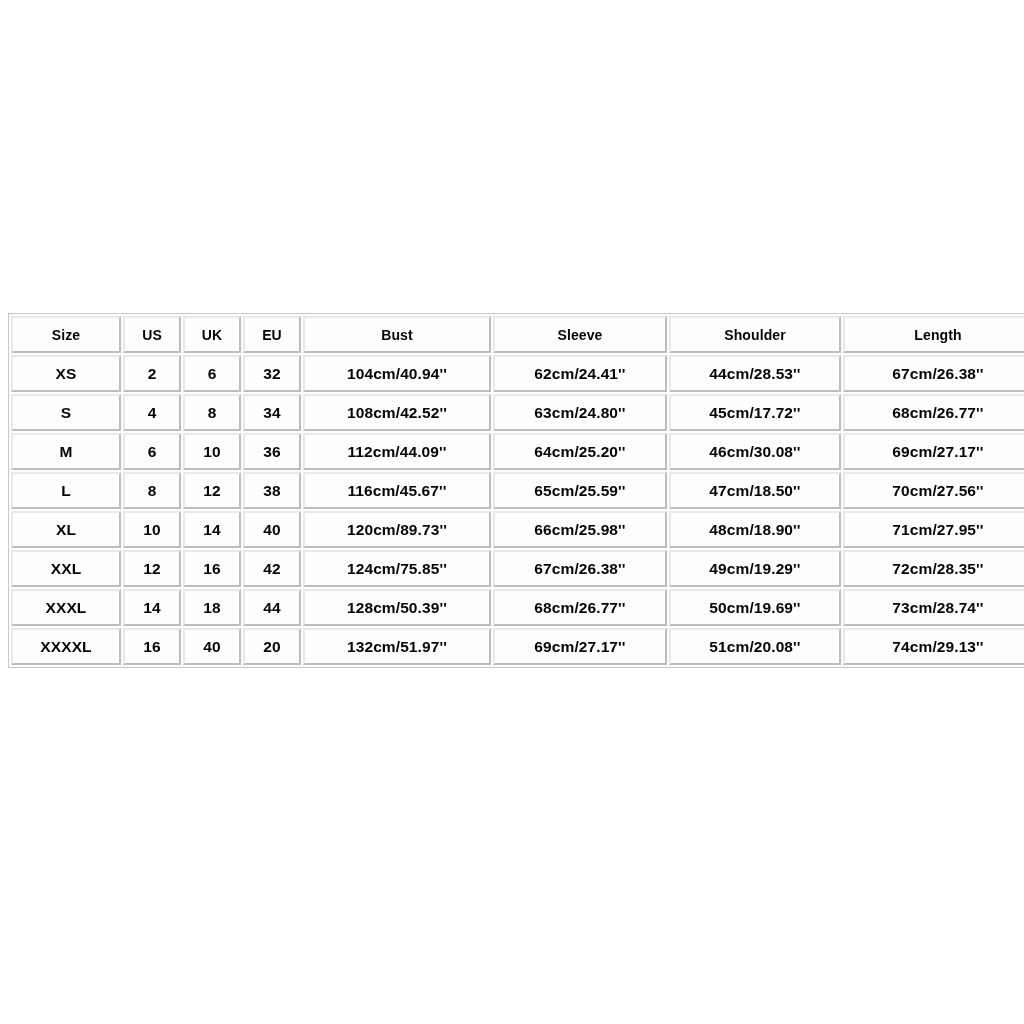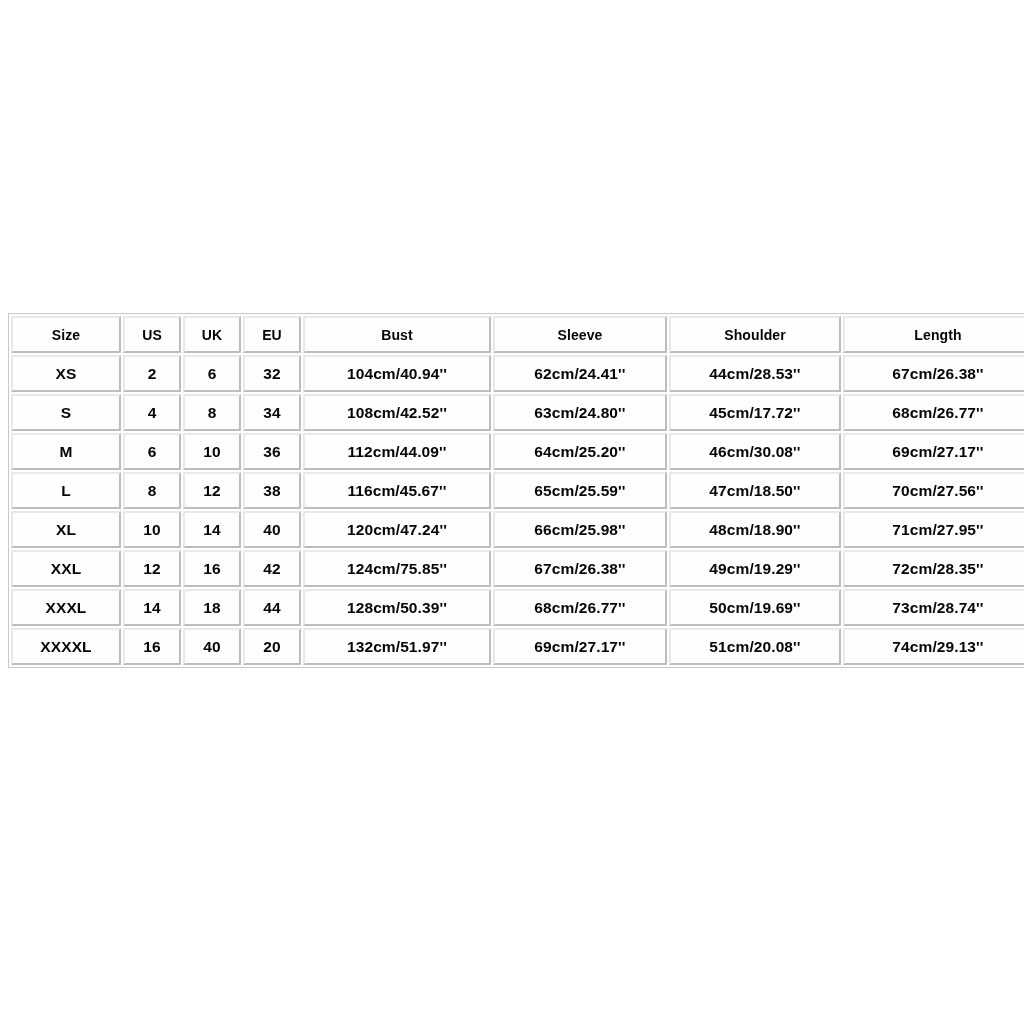--- a/index.html
+++ b/index.html
@@ -132,21 +132,21 @@
         <td>65cm/25.59''</td>
         <td>47cm/18.50''</td>
         <td>70cm/27.56''</td>
       </tr>
 
       <tr>
         <td>XL</td>
         <td>10</td>
         <td>14</td>
         <td>40</td>
-        <td>120cm/47.24''</td>
+        <td>120cm/89.73''</td>
         <td>66cm/25.98''</td>
         <td>48cm/18.90''</td>
         <td>71cm/27.95''</td>
       </tr>
 
       <tr>
         <td>XXL</td>
         <td>12</td>
         <td>16</td>
         <td>42</td>

